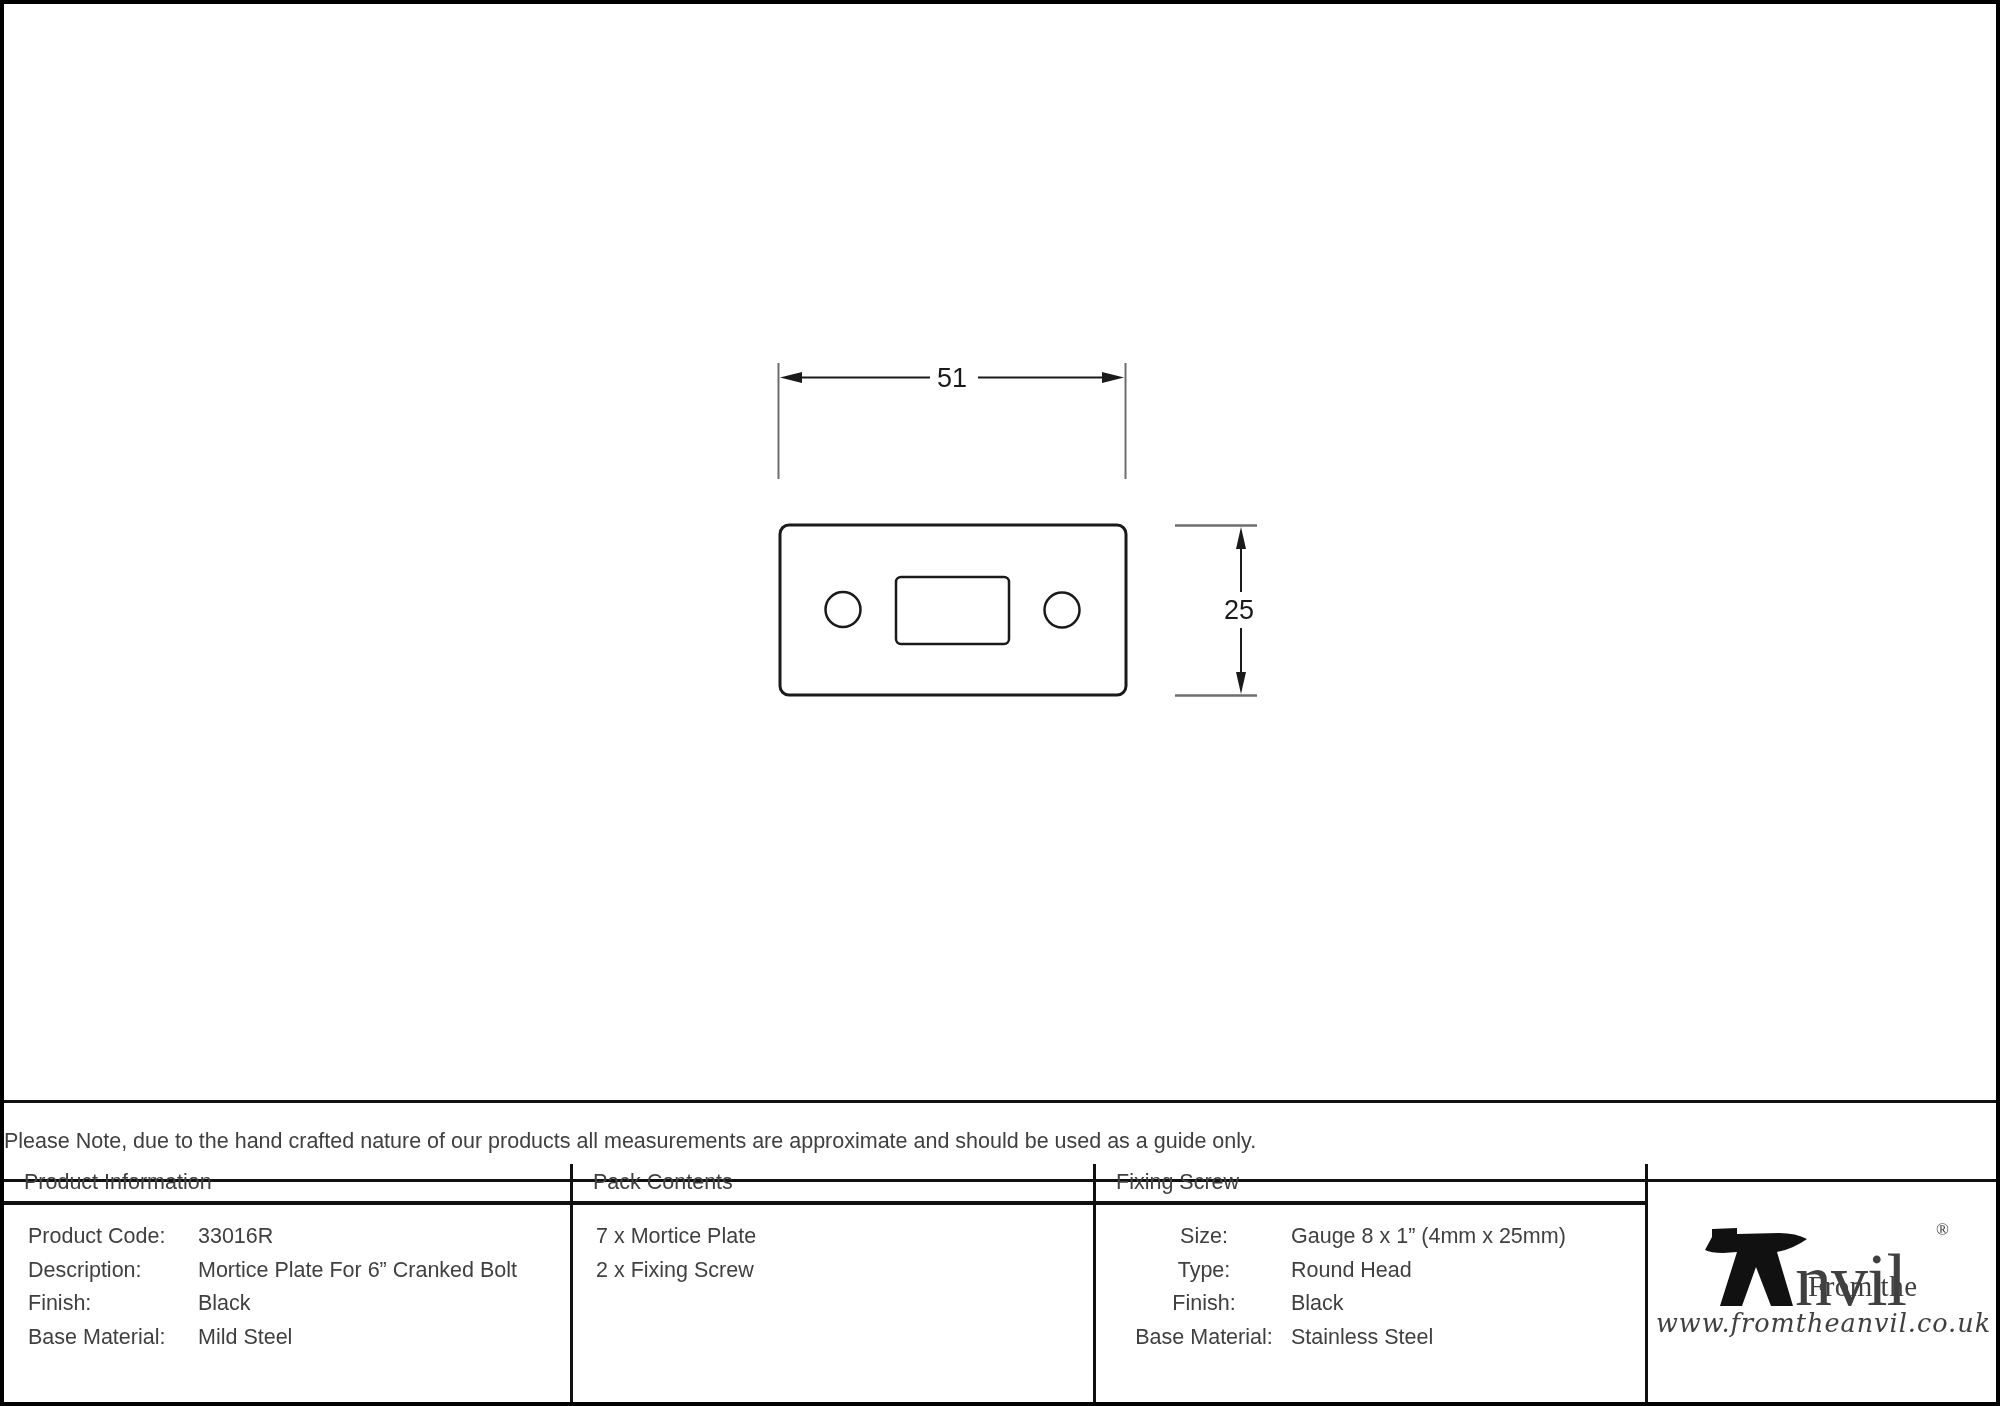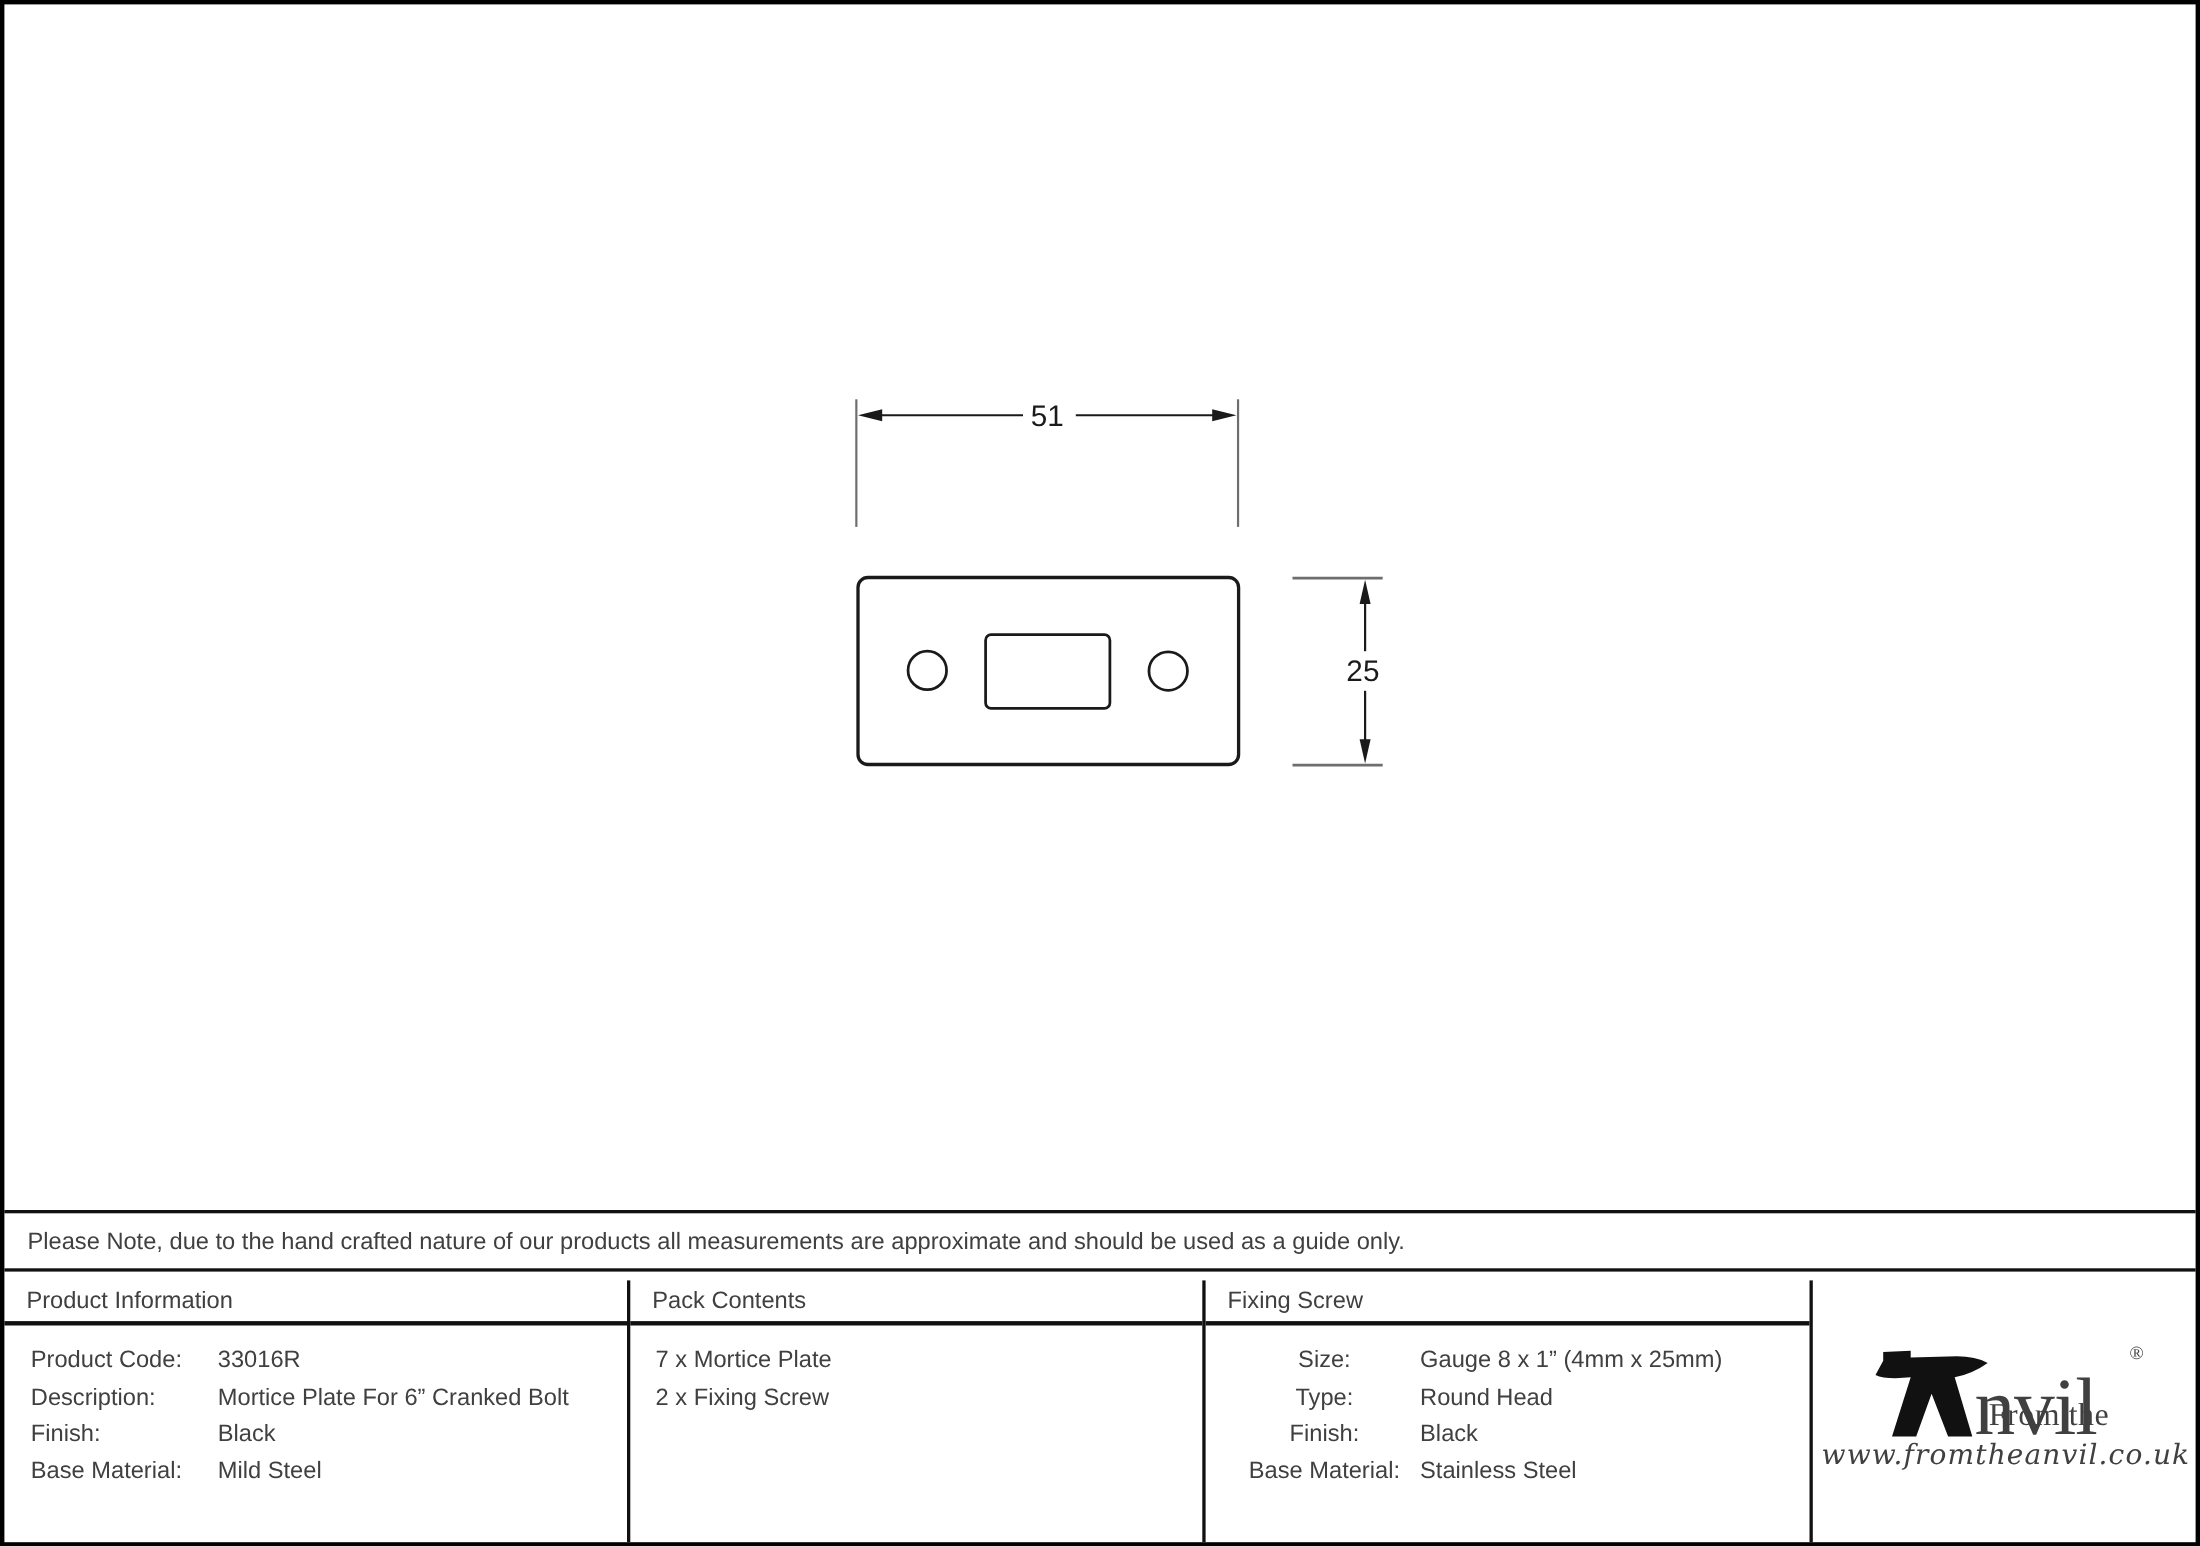--- a/index.html
+++ b/index.html
@@ -9,24 +9,24 @@
     overflow:hidden;
   }
   .page-border { position:absolute; inset:0; border:4px solid #000; pointer-events:none; z-index:40; }
 
   
   .drawing-svg { position:absolute; left:600px; top:280px; }
   .dim-text { font-family:"Liberation Sans","DejaVu Sans",sans-serif; font-size:27px; fill:#1a1a1a; }
 
   
   .note-bar {
-    position:absolute; left:4px; right:4px; top:1100px; height:56px;
+    position:absolute; left:4px; right:4px; top:1100px; height:82px;
     border-top:3px solid #111; border-bottom:3px solid #111;
     box-sizing:border-box; display:flex; align-items:center;
-    padding-left:21px; font-size:21.5px;
+    font-size:21.5px;
   }
 
   
   .bottom-table { position:absolute; left:4px; top:1164px; width:1992px; height:238px; }
   .col { position:absolute; top:0; bottom:0; box-sizing:border-box; }
   .col-divided { border-right:3px solid #111; }
   .col-pi   { left:0;      width:569px; }
   .col-pc   { left:569px;  width:523px; }
   .col-fs   { left:1092px; width:552px; }
   .col-logo { left:1644px; right:0; }

